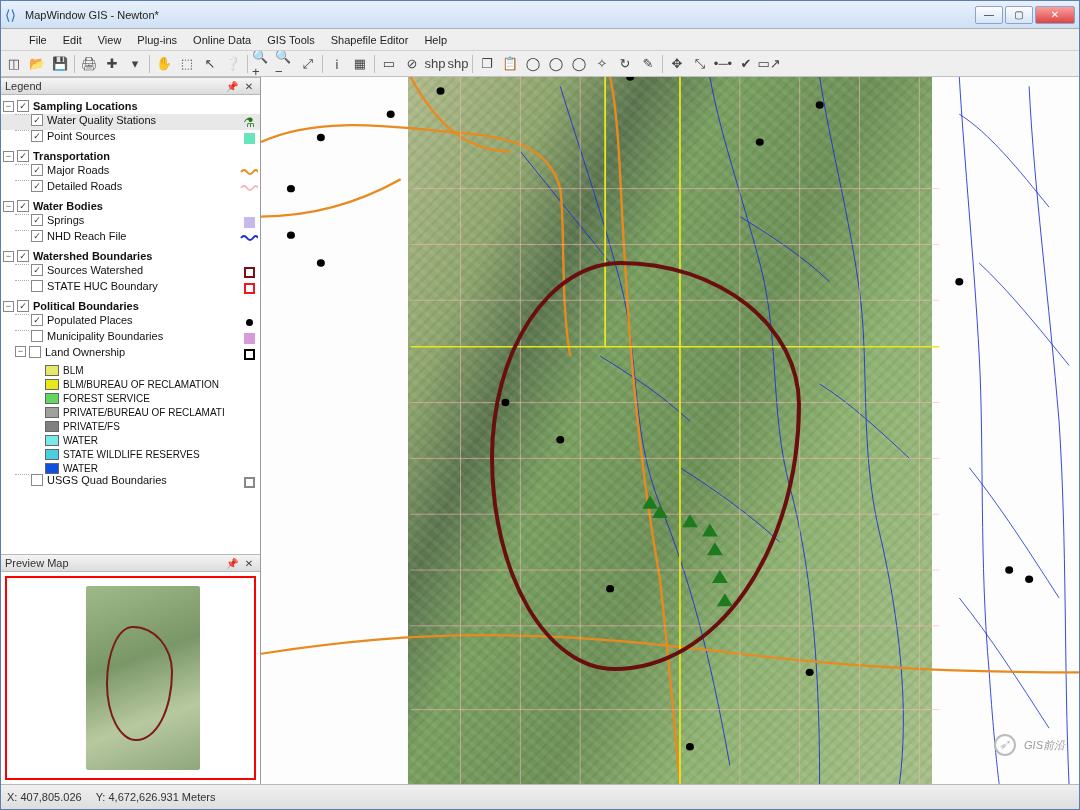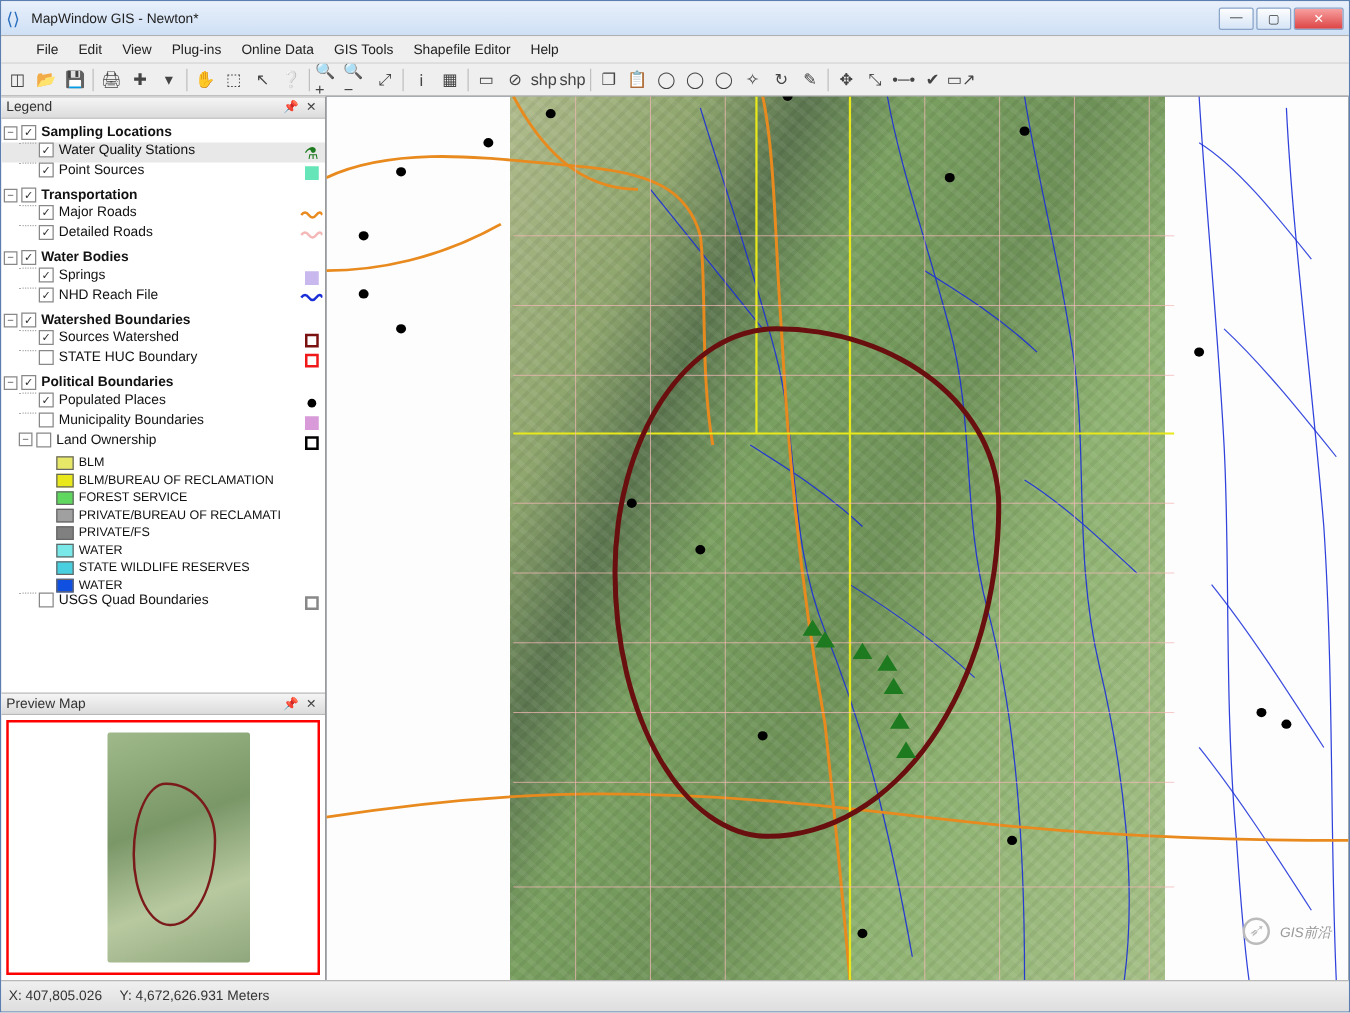--- a/index.html
+++ b/index.html
@@ -33,21 +33,21 @@
 .lyr-row.sel{background:#e8e8e8}
 .lyr-label{flex:1;color:#111;white-space:nowrap;overflow:hidden}
 .sym{width:18px;display:flex;align-items:center;justify-content:center;margin-left:4px}
 .sub-row{display:flex;align-items:flex-end;height:14px;padding:0 2px 0 44px}
 .sub-sym{width:14px;height:11px;border:1px solid #666;margin-right:4px}
 .sub-label{color:#111;white-space:nowrap;overflow:hidden;font-size:10px}
 .preview{height:230px;display:flex;flex-direction:column}
 .preview-body{flex:1;background:#fff;border:2px solid #f00;margin:4px;position:relative;overflow:hidden}
 .prev-map{position:absolute;left:32%;top:4%;width:46%;height:92%;background:linear-gradient(160deg,#9fb98a,#7a9768 40%,#b8c9a0 70%,#8fa67c);border-radius:2px}
 .prev-map::after{content:"";position:absolute;left:18%;top:22%;width:55%;height:60%;border:2px solid #7a1a1a;border-radius:40% 60% 55% 45%/50% 40% 60% 50%}
-.mapview{flex:1;background:#0f172a;position:relative;overflow:hidden}
+.mapview{flex:1;background:#14532d;position:relative;overflow:hidden}
 .maparea{position:absolute;inset:0;background:#fdfdfd}
 .terrain{position:absolute;left:18%;top:0;width:64%;height:100%;background:linear-gradient(115deg,#b0bb8c 0%,#8fa66e 18%,#5c7650 28%,#7aa061 38%,#6e9158 55%,#8fb372 70%,#a6c088 100%)}
 .terrain::before{content:"";position:absolute;inset:0;background:repeating-linear-gradient(135deg,rgba(0,0,0,.05) 0 3px,transparent 3px 8px),repeating-linear-gradient(40deg,rgba(255,255,255,.06) 0 4px,transparent 4px 10px)}
 .rivers{position:absolute;inset:0}
 .rivers svg{width:100%;height:100%}
 .watershed{position:absolute;left:28%;top:26%;width:38%;height:58%;border:4px solid #6a0f0f;border-radius:42% 58% 60% 40%/48% 35% 65% 52%}
 .roads svg,.pts svg{width:100%;height:100%}
 .roads,.pts{position:absolute;inset:0}
 .statusbar{height:20px;background:linear-gradient(#f0f0f0,#dedede);border-top:1px solid #b8b8b8;display:flex;align-items:center;padding:12px 6px;color:#333}
 .watermark{position:absolute;right:14px;bottom:28px;color:#999;font-size:16px;font-style:italic}

